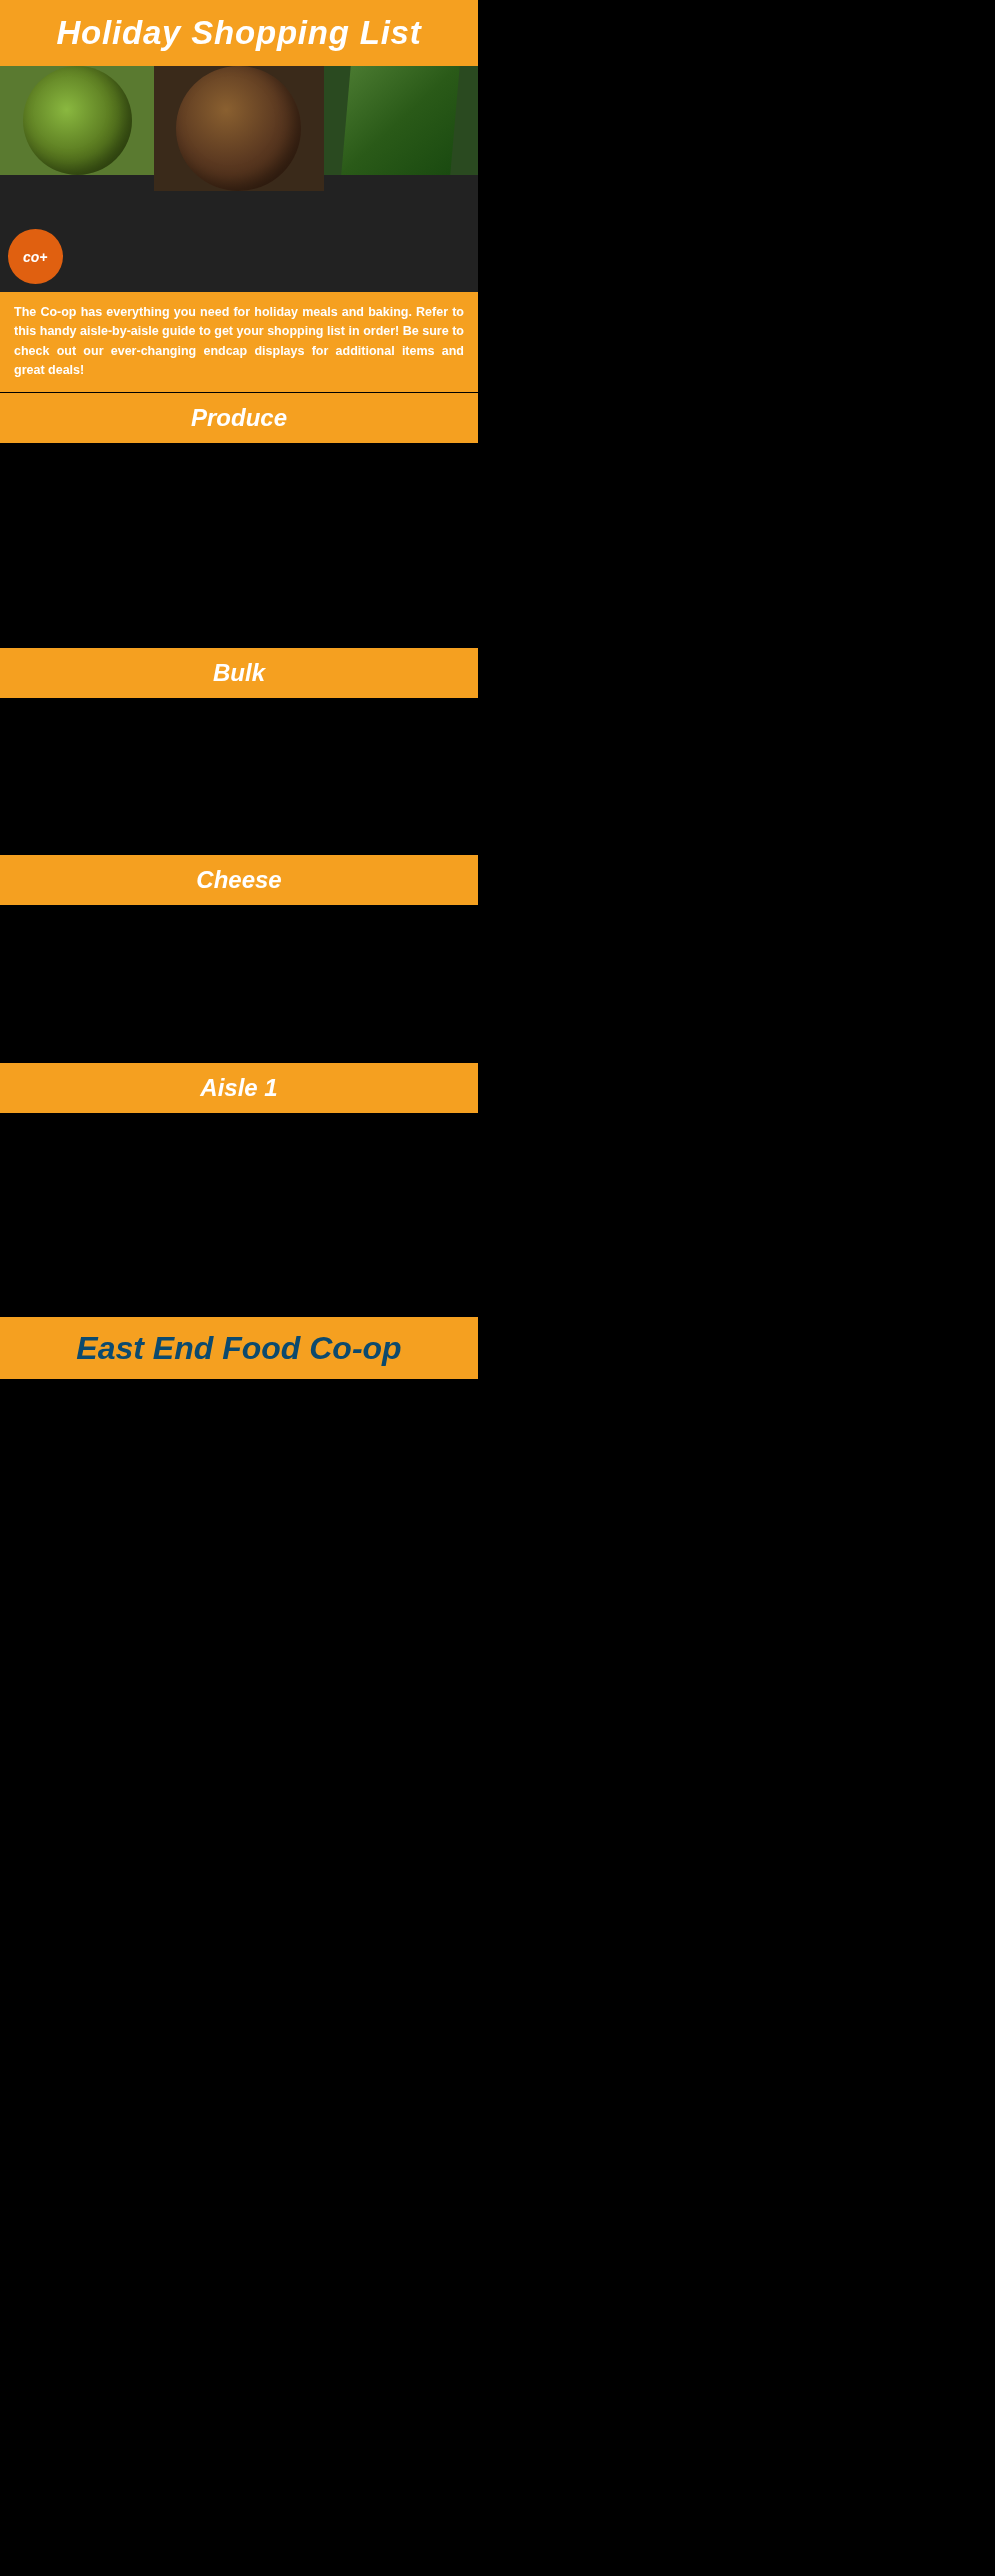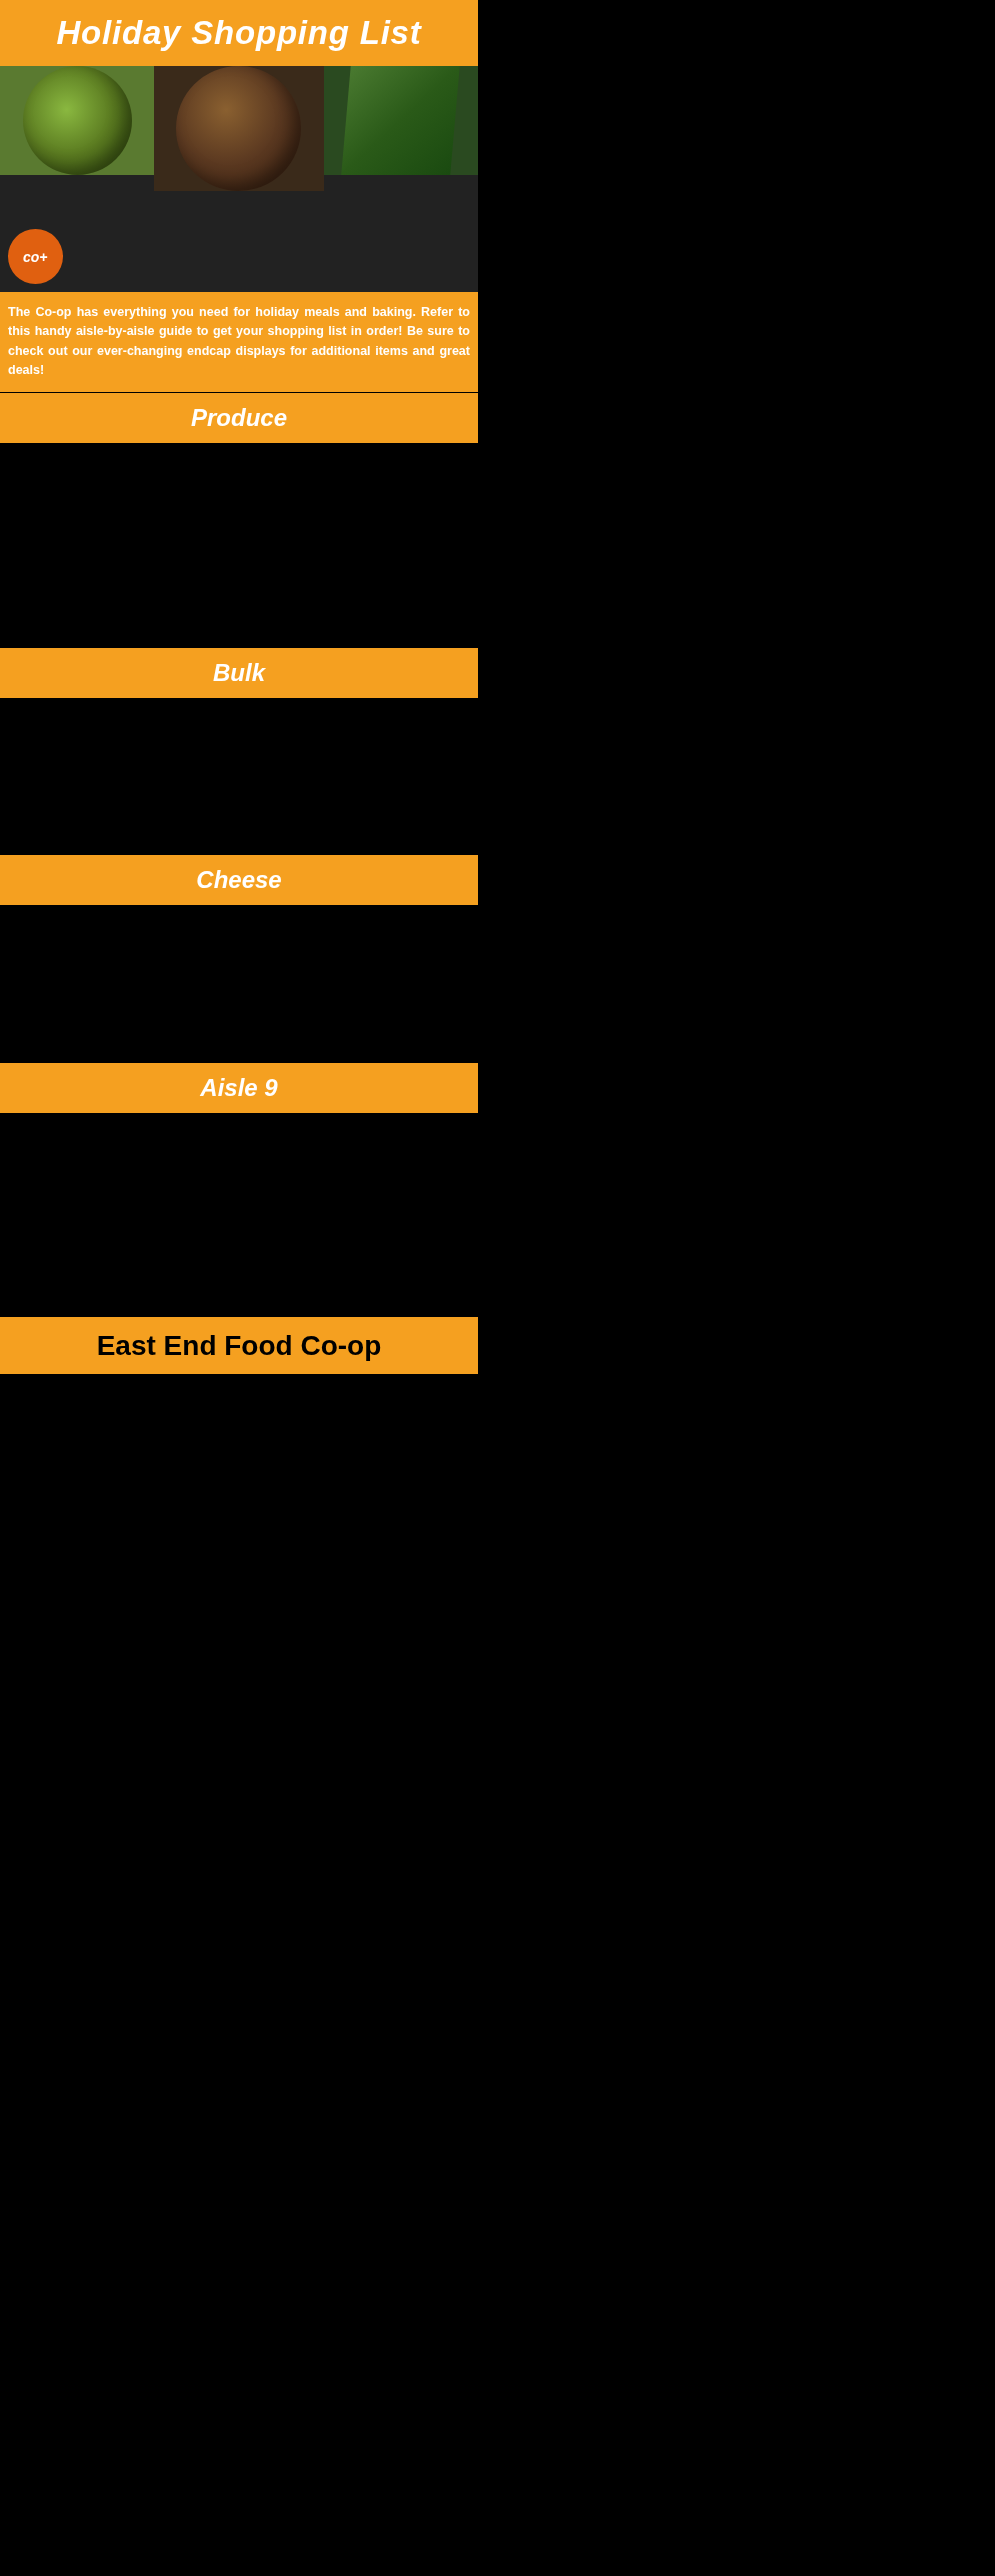--- a/index.html
+++ b/index.html
@@ -130,21 +130,21 @@
       font-size: 48px;
       font-weight: 900;
       font-style: italic;
       letter-spacing: -0.8px;
       text-shadow: 1.6px 1.6px 6.2px rgba(0,0,0,0.7);
     }
 
     
     .description {
       background: #f5a020;
-      padding: 11px 8px;
+      padding: 11px 14px;
     }
 
     .description p {
       color: #fff;
       font-size: 12.5px;
       font-weight: bold;
       line-height: 1.55;
       text-align: justify;
     }
 
@@ -180,23 +180,24 @@
 
     
     .footer {
       background: #f5a020;
       padding: 12.5px 15.6px;
       text-align: center;
       margin-top: 1.6px;
     }
 
     .footer h2 {
-      color: #000000;
-      font-size: 28px;
-      font-weight: 900;
+      color: #0c4a6e;
+      font-size: 32px;
+      font-weight: 900;
+      font-style: italic;
     }
   </style>
 </head>
 <body>
 
 <div class="page-wrapper">
 
   <div class="header">
     <h1>Holiday Shopping List</h1>
   </div>
@@ -228,21 +229,21 @@
   <div class="content-block tall">
   </div>
 
   <div class="section-header">
     <h2>Cheese</h2>
   </div>
   <div class="content-block tall">
   </div>
 
   <div class="section-header">
-    <h2>Aisle 9</h2>
+    <h2>Aisle 1</h2>
   </div>
   <div class="content-block extra-tall">
   </div>
 
   <div class="footer">
     <h2>East End Food Co-op</h2>
   </div>
 
 </div>
 

